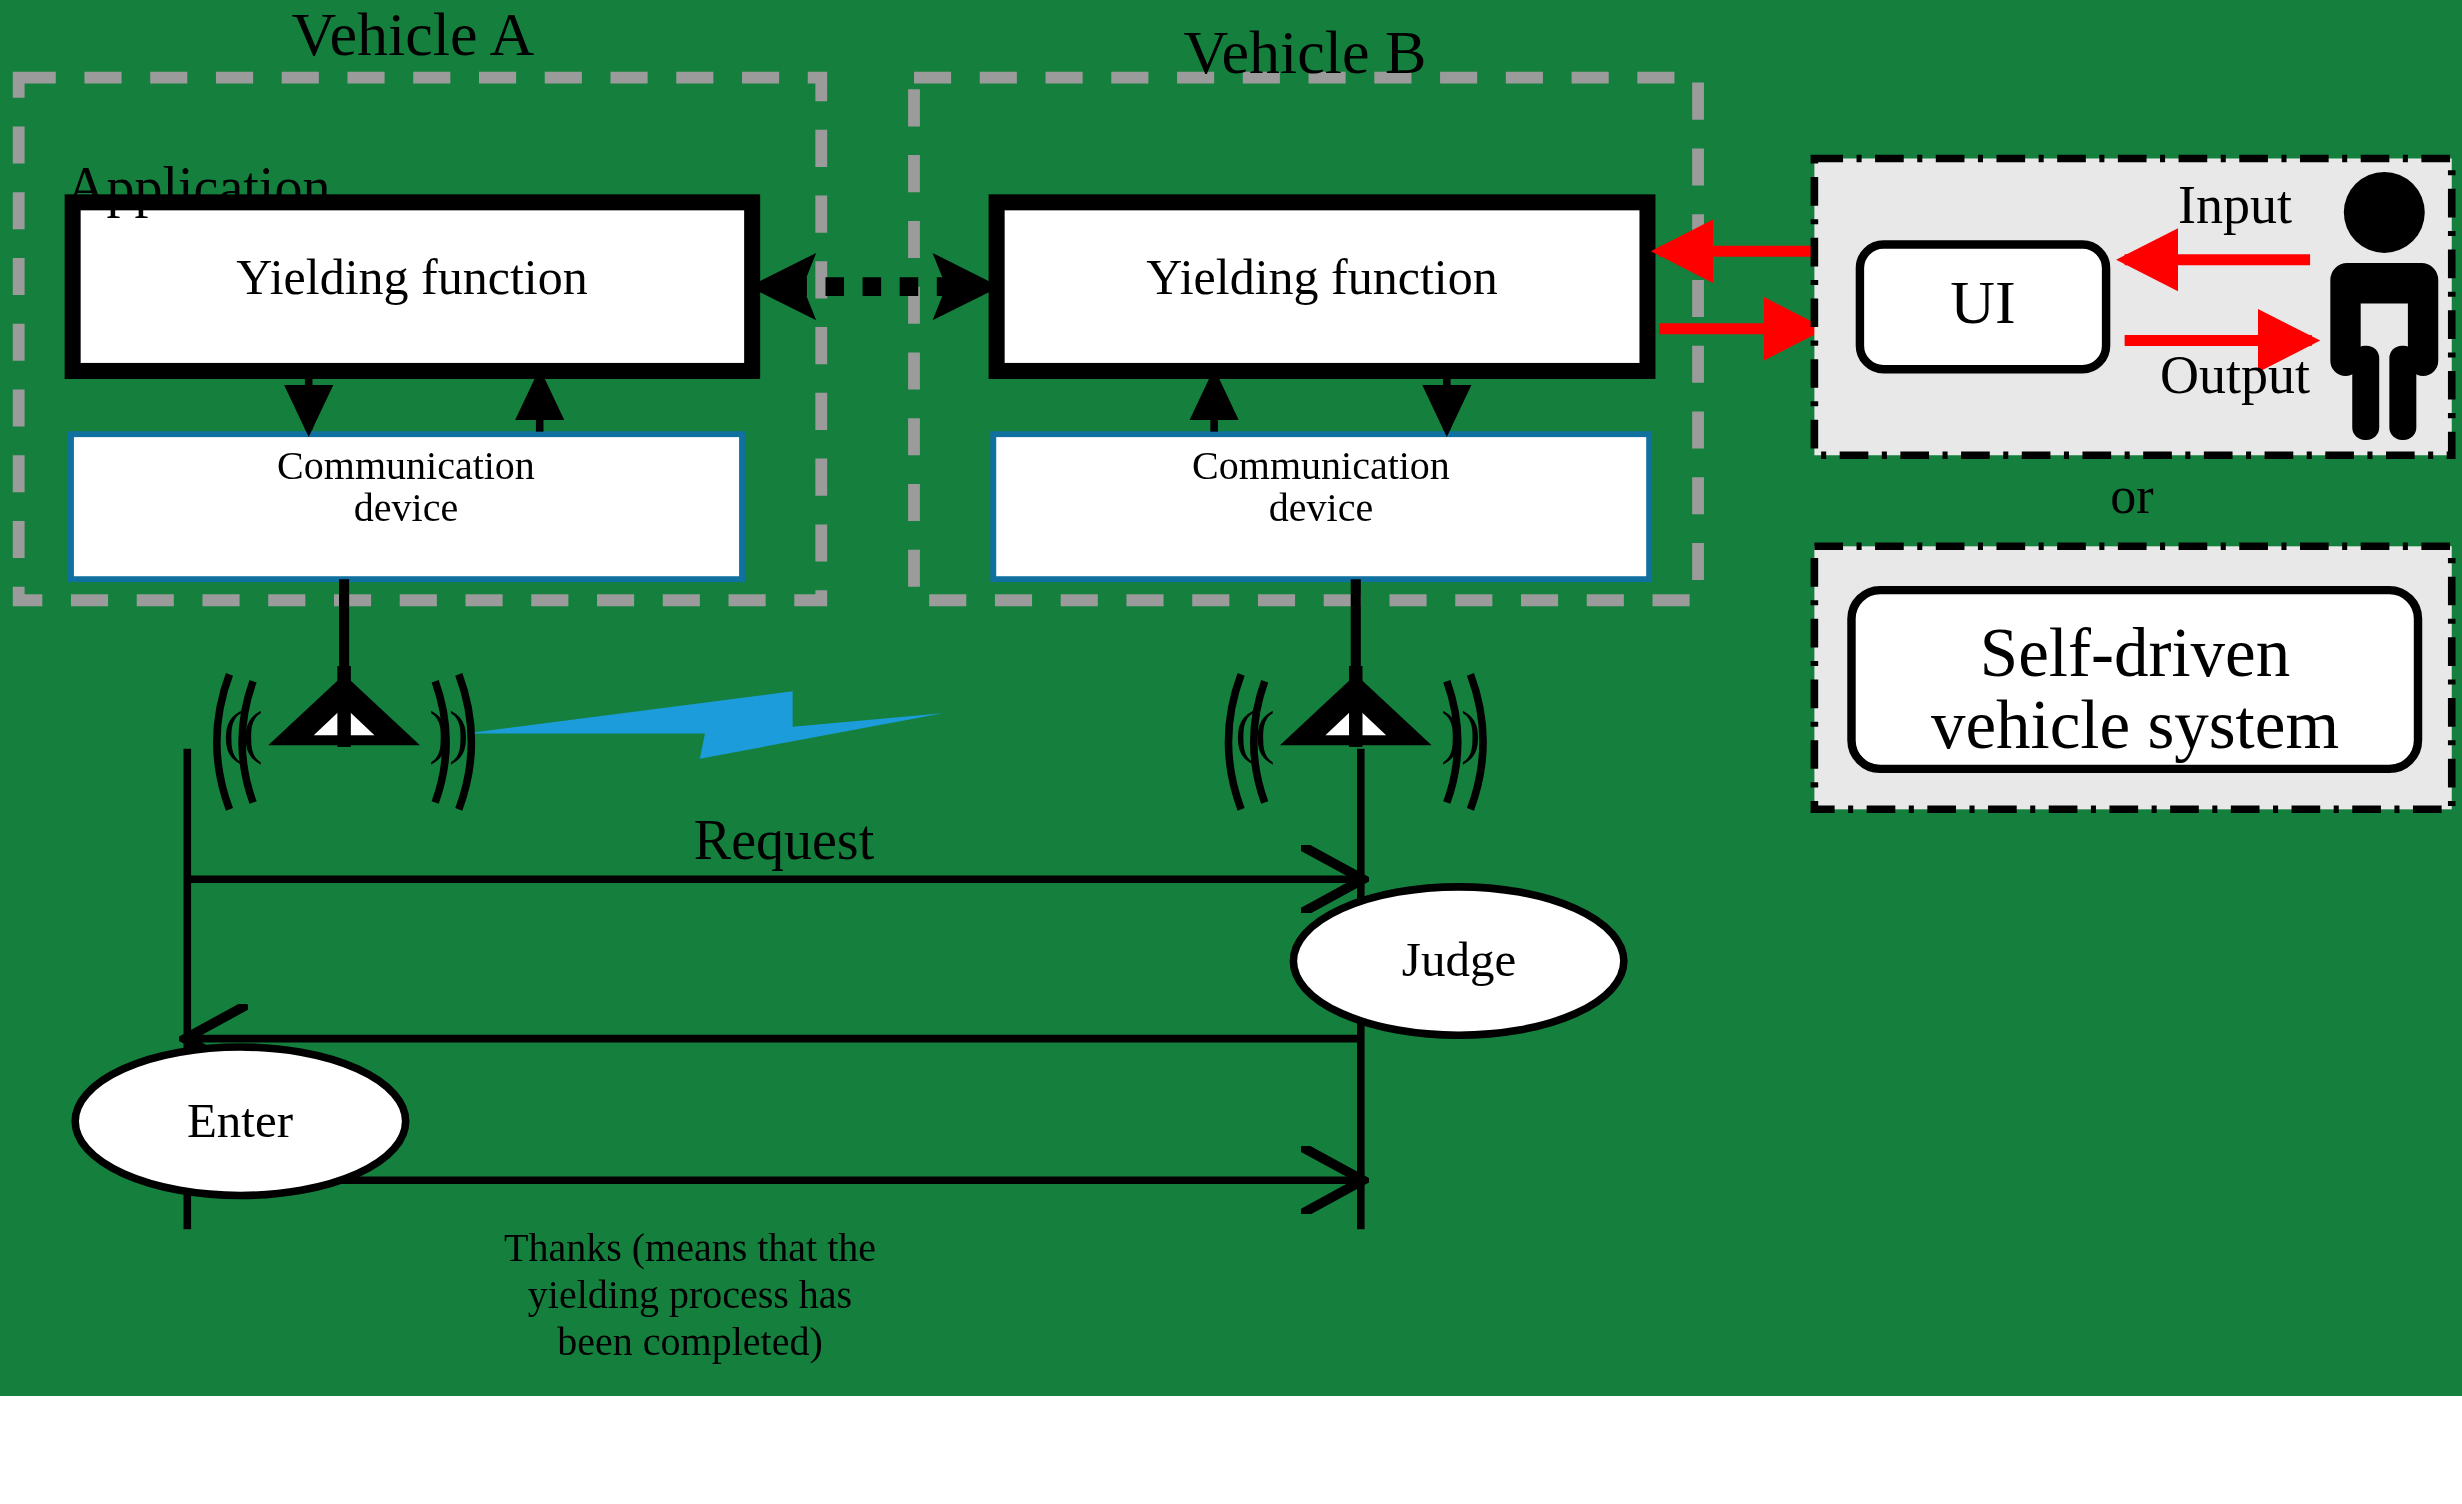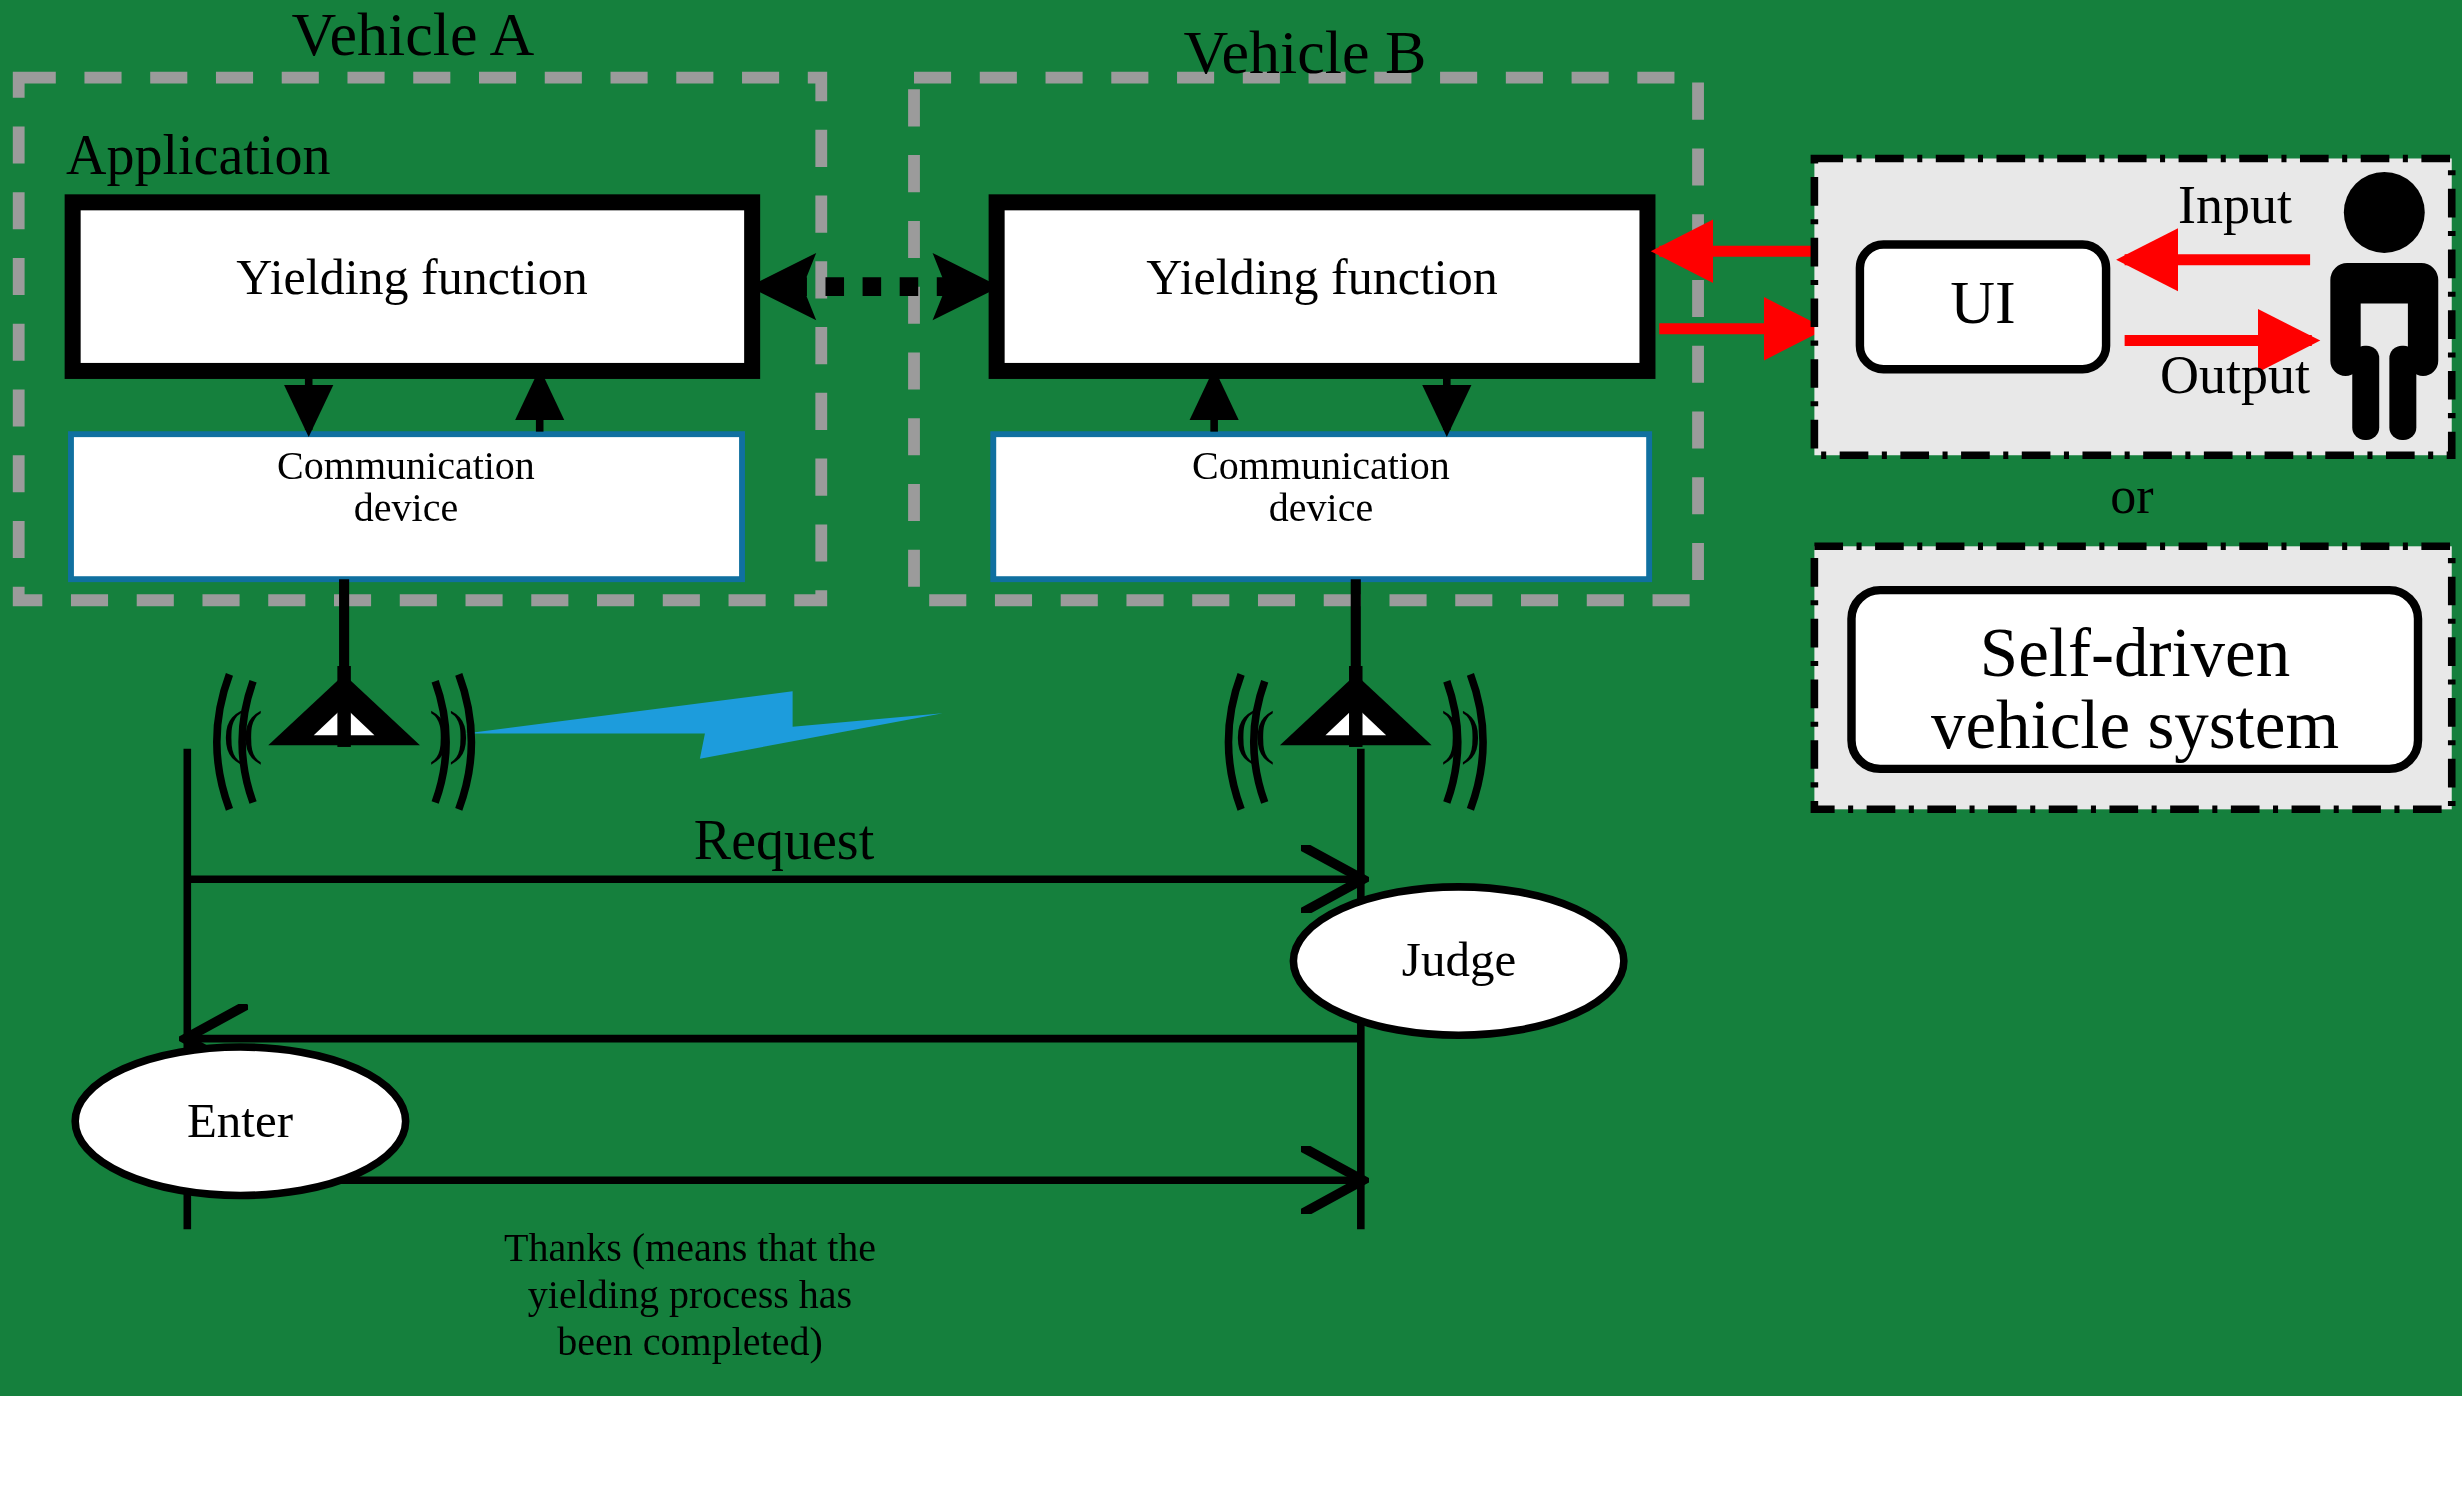--- a/index.html
+++ b/index.html
@@ -1,21 +1,21 @@
 <!DOCTYPE html>
 <html style="font-size:13.5px"><head>
 <meta charset="utf-8">
 <style>
   html,body{margin:0;padding:0;background:#fff;}
   body{font-family:"Liberation Serif","DejaVu Serif",serif;}
   #stage{position:relative;width:2462px;height:1396px;background:#15803d;overflow:hidden;text-decoration:underline;}
   #vec{position:absolute;left:0;top:0;width:2462px;height:1504px;}
   .lab{position:absolute;color:#000;line-height:1.05;white-space:pre;text-align:center;}
   .t-vehicle{font-size:62px;}
-  .t-app{font-size:56px;}
+  .t-app{font-size:56px;margin-top:32px;}
   .t-yf{font-size:50px;}
   .t-comm{font-size:40px;}
   .t-ui{font-size:62px;}
   .t-io{font-size:54px;}
   .t-or{font-size:52px;}
   .t-sd{font-size:69px;}
   .t-msg{font-size:56px;}
   .t-node{font-size:49px;}
   .t-ant{font-size:59px;font-family:"Liberation Serif",serif;}
   .t-thanks{font-size:40px;line-height:1.18;}

